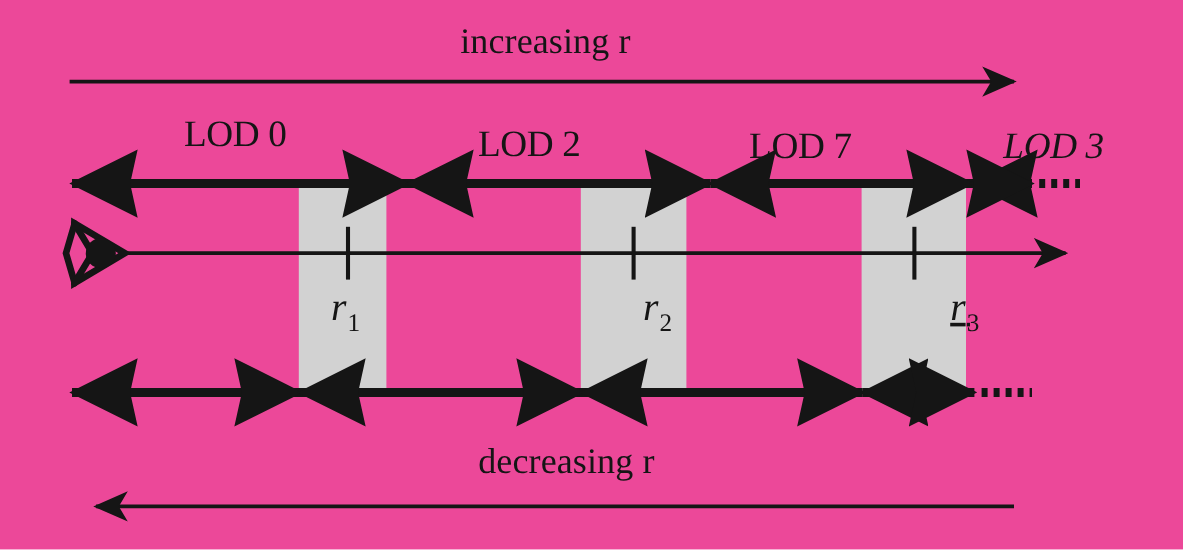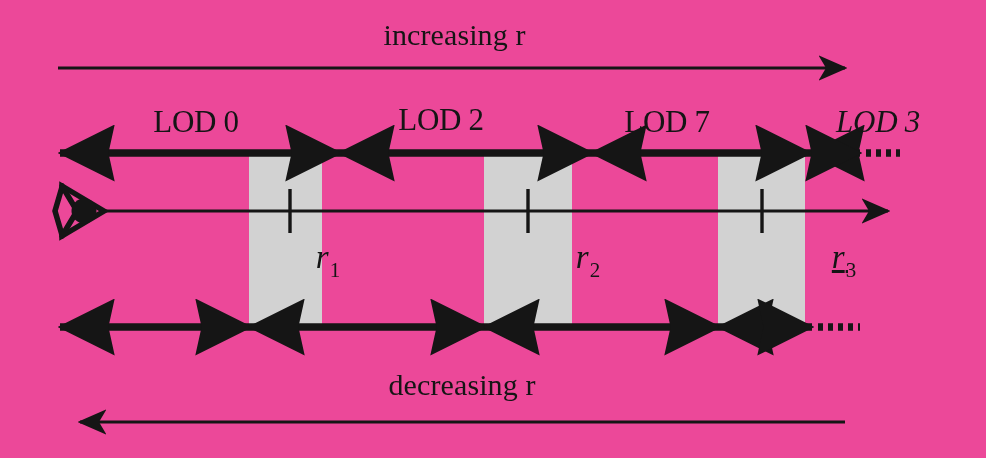--- a/index.html
+++ b/index.html
@@ -36,21 +36,20 @@
     font-size: 30px;
     letter-spacing: 0.1px;
   }
   .lbl-lod {
     font-size: 31px;
     letter-spacing: -0.3px;
   }
   .lbl-r {
     font-style: italic;
     font-size: 33px;
-    margin-left: 40px;
   }
   .lbl-r .sub {
     font-style: normal;
     font-size: 21px;
     vertical-align: -0.42em;
     padding-left: 1px;
   }
   .ctr {
     transform: translateX(-50%);
   }
@@ -112,24 +111,24 @@
         <line x1="60" y1="327" x2="250" y2="327" stroke="#151515" stroke-width="7.5" marker-start="url(#fatArrowR)" marker-end="url(#fatArrowR)"></line>
         <line x1="250" y1="327" x2="485" y2="327" stroke="#151515" stroke-width="7.5" marker-start="url(#fatArrowR)" marker-end="url(#fatArrowR)"></line>
         <line x1="485" y1="327" x2="719" y2="327" stroke="#151515" stroke-width="7.5" marker-start="url(#fatArrowR)" marker-end="url(#fatArrowR)"></line>
         <line x1="719" y1="327" x2="812" y2="327" stroke="#151515" stroke-width="7.5" marker-start="url(#fatArrowR)" marker-end="url(#fatArrowR)"></line>
         <line x1="818" y1="327" x2="860" y2="327" stroke="#151515" stroke-width="7.5" stroke-dasharray="5 5" stroke-linecap="butt"></line>
       </g>
   </svg>
 
   <div class="lbl lbl-dir ctr" id="label-increasing" style="left: 454.5px; top: 20px;">increasing r</div>
 
-  <div class="lbl lbl-dir ctr" id="label-decreasing" style="left: 462px; top: 370px;">decreasing r</div>
+  <div class="lbl lbl-dir ctr" id="label-decreasing" style="left: 472px; top: 370px;">decreasing r</div>
 
   <div id="lod-text-layer">
-      <div class="lbl lbl-lod ctr" style="left: 196px; top: 106px; font-family: Liberation Serif, serif;">LOD 0</div>
+      <div class="lbl lbl-lod ctr" style="left: 196px; top: 96px; font-family: Liberation Serif, serif;">LOD 0</div>
       <div class="lbl lbl-lod ctr" style="left: 441px; top: 104px;">LOD 2</div>
       <div class="lbl lbl-lod ctr" style="left: 667px; top: 106px;">LOD 7</div>
       <div class="lbl lbl-lod ctr" style="left: 878px; top: 106px; font-style: italic;">LOD 3</div>
     </div>
 
   <div id="radius-text-layer">
       <div class="lbl lbl-r ctr" style="left: 288px; top: 241px;"><span>r</span><span class="sub">1</span></div>
       <div class="lbl lbl-r ctr" style="left: 548px; top: 241px;"><span>r</span><span class="sub">2</span></div>
       <div class="lbl lbl-r ctr" style="left: 804px; top: 241px; text-decoration: underline;"><span>r</span><span class="sub">3</span></div>
     </div>

